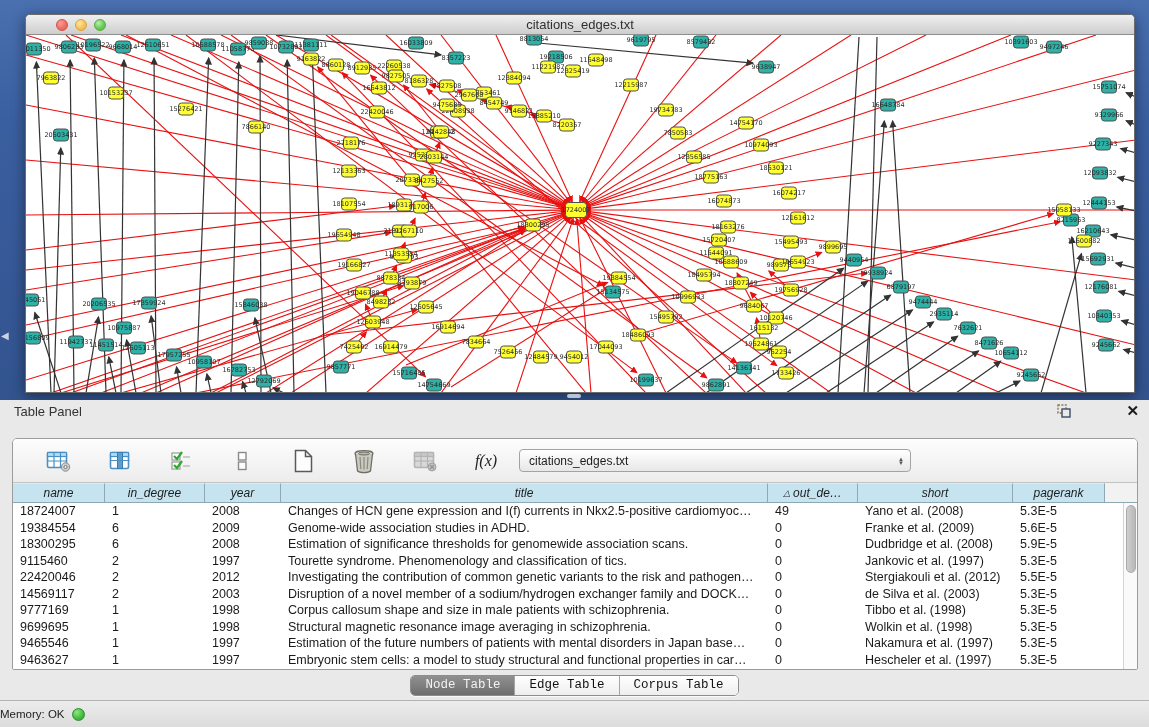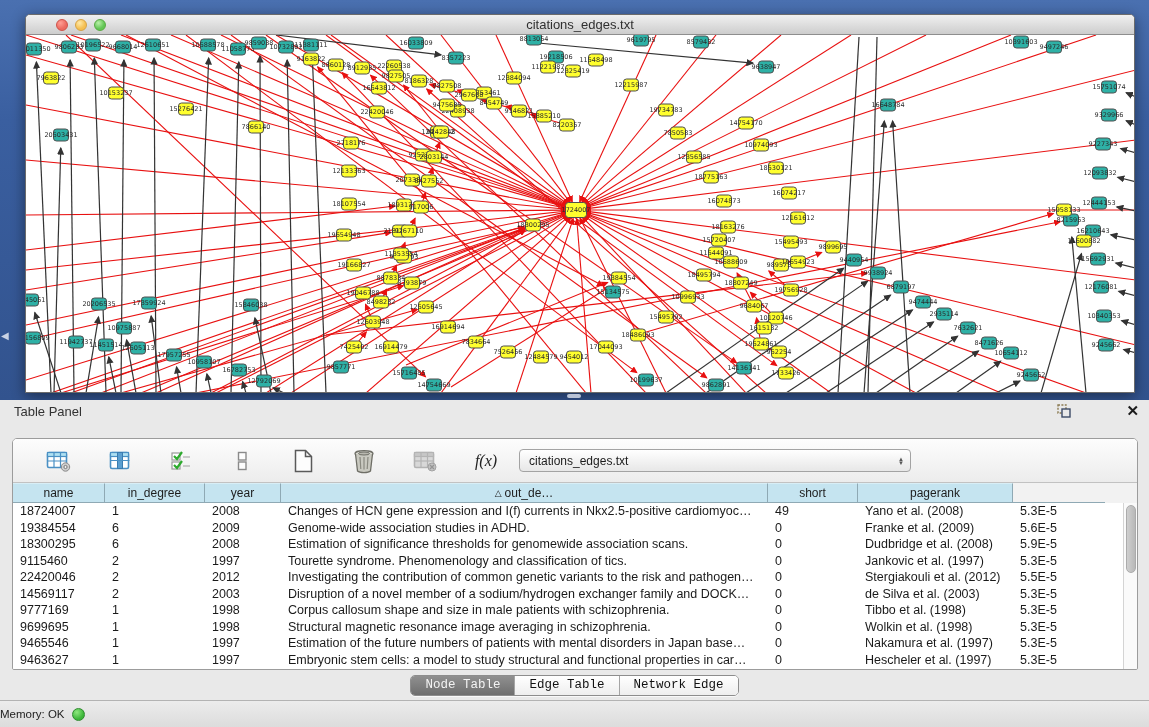--- a/index.html
+++ b/index.html
@@ -43,21 +43,21 @@
   .fx { font-family:"Liberation Serif", serif; font-style:italic; font-size:16px; color:#222; }
   .combo { margin-left:10px; width:392px; height:23px; border:1px solid #a3a3a3; border-radius:4px;
     background:linear-gradient(180deg,#ffffff,#e7e7e7); display:flex; align-items:center;
     padding:0 6px 0 9px; font-size:12px; color:#1c1c1c; cursor:pointer; }
   .combo .cval { flex:1; }
   .combo .arrows { display:flex; flex-direction:column; align-items:center; line-height:4px; color:#555; }
   .combo .arrows span { font-size:6px; }
 
   .tbl { position:relative; height:186px; }
   .thead { display:grid; grid-template-columns:92px 100px 76px 487px 90px 155px 92px 1fr;
-    height:20px; background:#f2f2f2; }
+    height:20px; background:#f2f2f2;font-style:italic; }
   .th { background:#c5e4f0; border-right:1px solid #8fa9b4; border-bottom:1px solid #8fa9b4;
     border-top:1px solid #d8eef6; font-size:12px; color:#1d1d1d; display:flex;
     align-items:center; justify-content:center; overflow:hidden; white-space:nowrap; }
   .th .sortglyph { font-size:9px; margin-right:3px; color:#222; }
   .th.filler { background:transparent; border-right:none; border-top:none; border-bottom:1px solid #8fa9b4; }
   .tbody { position:absolute; left:0; top:20px; right:14px; bottom:0; overflow:hidden; background:#fff; }
   .trow { display:grid; grid-template-columns:92px 100px 76px 487px 90px 155px 92px 1fr; height:16.5px;text-align:center; }
   .td { font-size:12.5px; color:#1a1a1a; white-space:nowrap; overflow:hidden; padding:0 0 0 7px;
     display:flex; align-items:center; }
   .vscroll { position:absolute; right:0; top:20px; bottom:0; width:14px; background:#fafafa;
@@ -959,20 +959,23 @@
           <div class="th">
             <span>name</span>
           </div>
           <div class="th">
             <span>in_degree</span>
           </div>
           <div class="th">
             <span>year</span>
           </div>
           <div class="th">
+            <span>title</span>
+          </div>
+          <div class="th">
             <span class="sortglyph">△</span>
             <span>out_de…</span>
           </div>
           <div class="th">
             <span>short</span>
           </div>
           <div class="th">
             <span>pagerank</span>
           </div>
           <div class="th filler"></div>
@@ -1082,21 +1085,21 @@
       <div class="vscroll">
         <div class="vthumb"></div>
       </div>
     </div>
   </div>
 
   <div class="tabbar">
     <div class="segctl" id="segctl">
         <div class="seg active">Node Table</div>
         <div class="seg">Edge Table</div>
-        <div class="seg">Network Edge</div>
+        <div class="seg">Corpus Table</div>
       </div>
   </div>
 
   <div class="statusbar">
     <span class="memlabel">Memory: OK</span>
     <span class="memdot"></span>
   </div>
 </div>
 
 </body></html>

